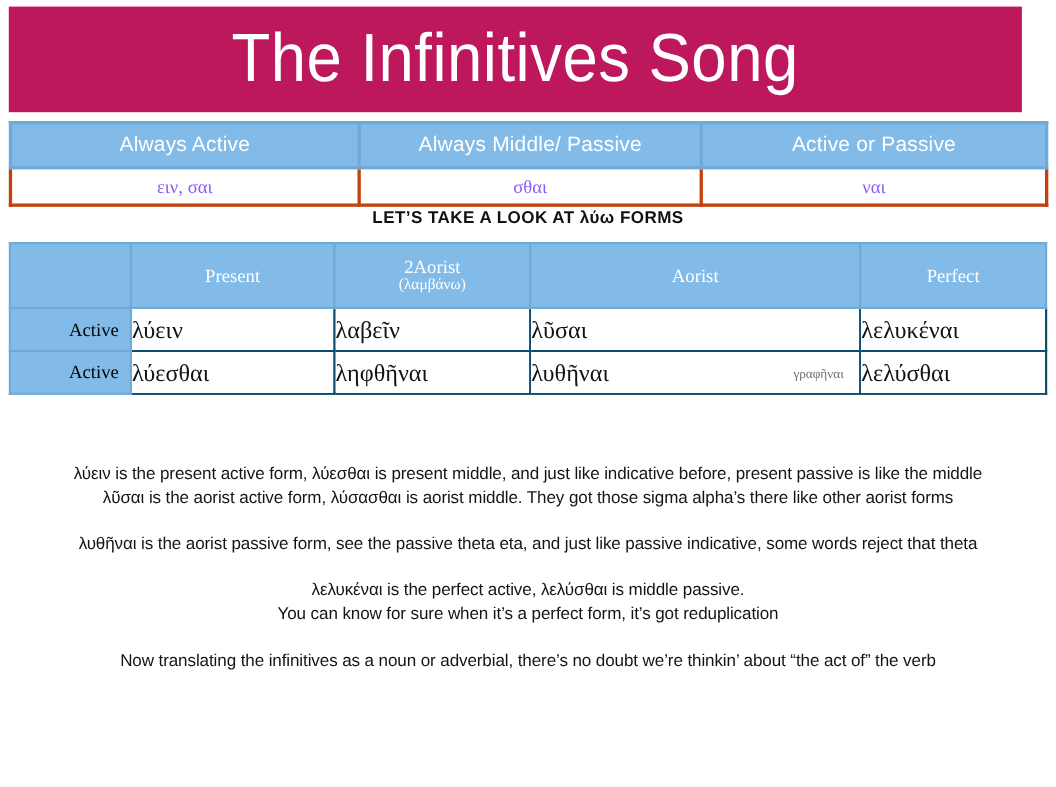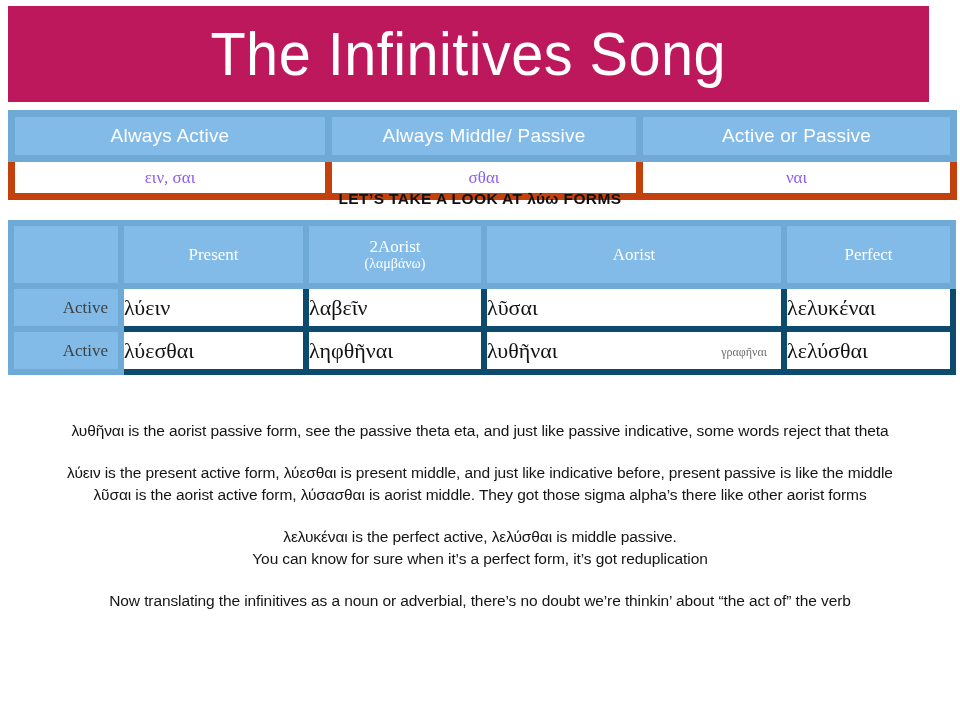--- a/index.html
+++ b/index.html
@@ -42,21 +42,21 @@
   
   .top-table {
     position: absolute;
     left: 8px;
     top: 110px;
     width: 942px;
     border-collapse: collapse;
     table-layout: fixed;
   }
   .top-table th, .top-table td {
-    border: 7px solid #c2410c;
+    border: 3px solid #c2410c;
     text-align: center;
     padding: 0;
   }
   .top-table th {
     background: #82bbe8;
     border-color: #6fa9d6;
     color: #ffffff;
     font-size: 19px;
     font-weight: 400;
     height: 38px;
@@ -89,21 +89,21 @@
   .forms-table {
     position: absolute;
     left: 8px;
     top: 220px;
     width: 942px;
     border-collapse: collapse;
     table-layout: fixed;
   }
   .forms-table td, .forms-table th {
     padding: 0;
-    border: 6px solid #0c4a6e;
+    border: 2px solid #0c4a6e;
   }
   .forms-table thead th {
     background: #82bbe8;
     border-color: #6fa9d6;
     color: #ffffff;
     font-weight: 400;
     font-size: 17px;
     height: 57px;
     text-align: center;
     vertical-align: middle;
@@ -117,21 +117,21 @@
     font-size: 14px;
     line-height: 1.15;
   }
   .forms-table thead th .main-lbl {
     display: block;
     line-height: 1.15;
   }
   .forms-table tbody th.rowlab {
     background: #82bbe8;
     border-color: #6fa9d6;
-    color: #404040;
+    color: #000000;
     font-weight: 400;
     font-size: 17px;
     text-align: right;
     padding-right: 10px;
     height: 37px;
     font-family: "Liberation Serif", serif;
   }
   .forms-table tbody td {
     background: #ffffff;
     text-align: left;
@@ -244,26 +244,26 @@
         <span>λυθῆναι</span>
         <span class="alt-note">γραφῆναι</span>
       </td>
       <td><span>λελύσθαι</span></td>
     </tr>
   </tbody>
 </table>
 
 <div class="lyrics">
   <div class="stanza">
-    <div class="line">λυθῆναι is the aorist passive form, see the passive theta eta, and just like passive indicative, some words reject that theta</div>
-  </div>
-  <div class="stanza">
     <div class="line">λύειν is the present active form, λύεσθαι is present middle, and just like indicative before, present passive is like the middle</div>
     <div class="line">λῦσαι is the aorist active form, λύσασθαι is aorist middle.  They got those sigma alpha’s there like other aorist forms</div>
   </div>
   <div class="stanza">
+    <div class="line">λυθῆναι is the aorist passive form, see the passive theta eta, and just like passive indicative, some words reject that theta</div>
+  </div>
+  <div class="stanza">
     <div class="line">λελυκέναι is the perfect active, λελύσθαι is middle passive.</div>
     <div class="line">You can know for sure when it’s a perfect form, it’s got reduplication</div>
   </div>
   <div class="stanza">
     <div class="line">Now translating the infinitives as a noun or adverbial, there’s no doubt we’re thinkin’ about “the act of” the verb</div>
   </div>
 </div>
 
 </body></html>

